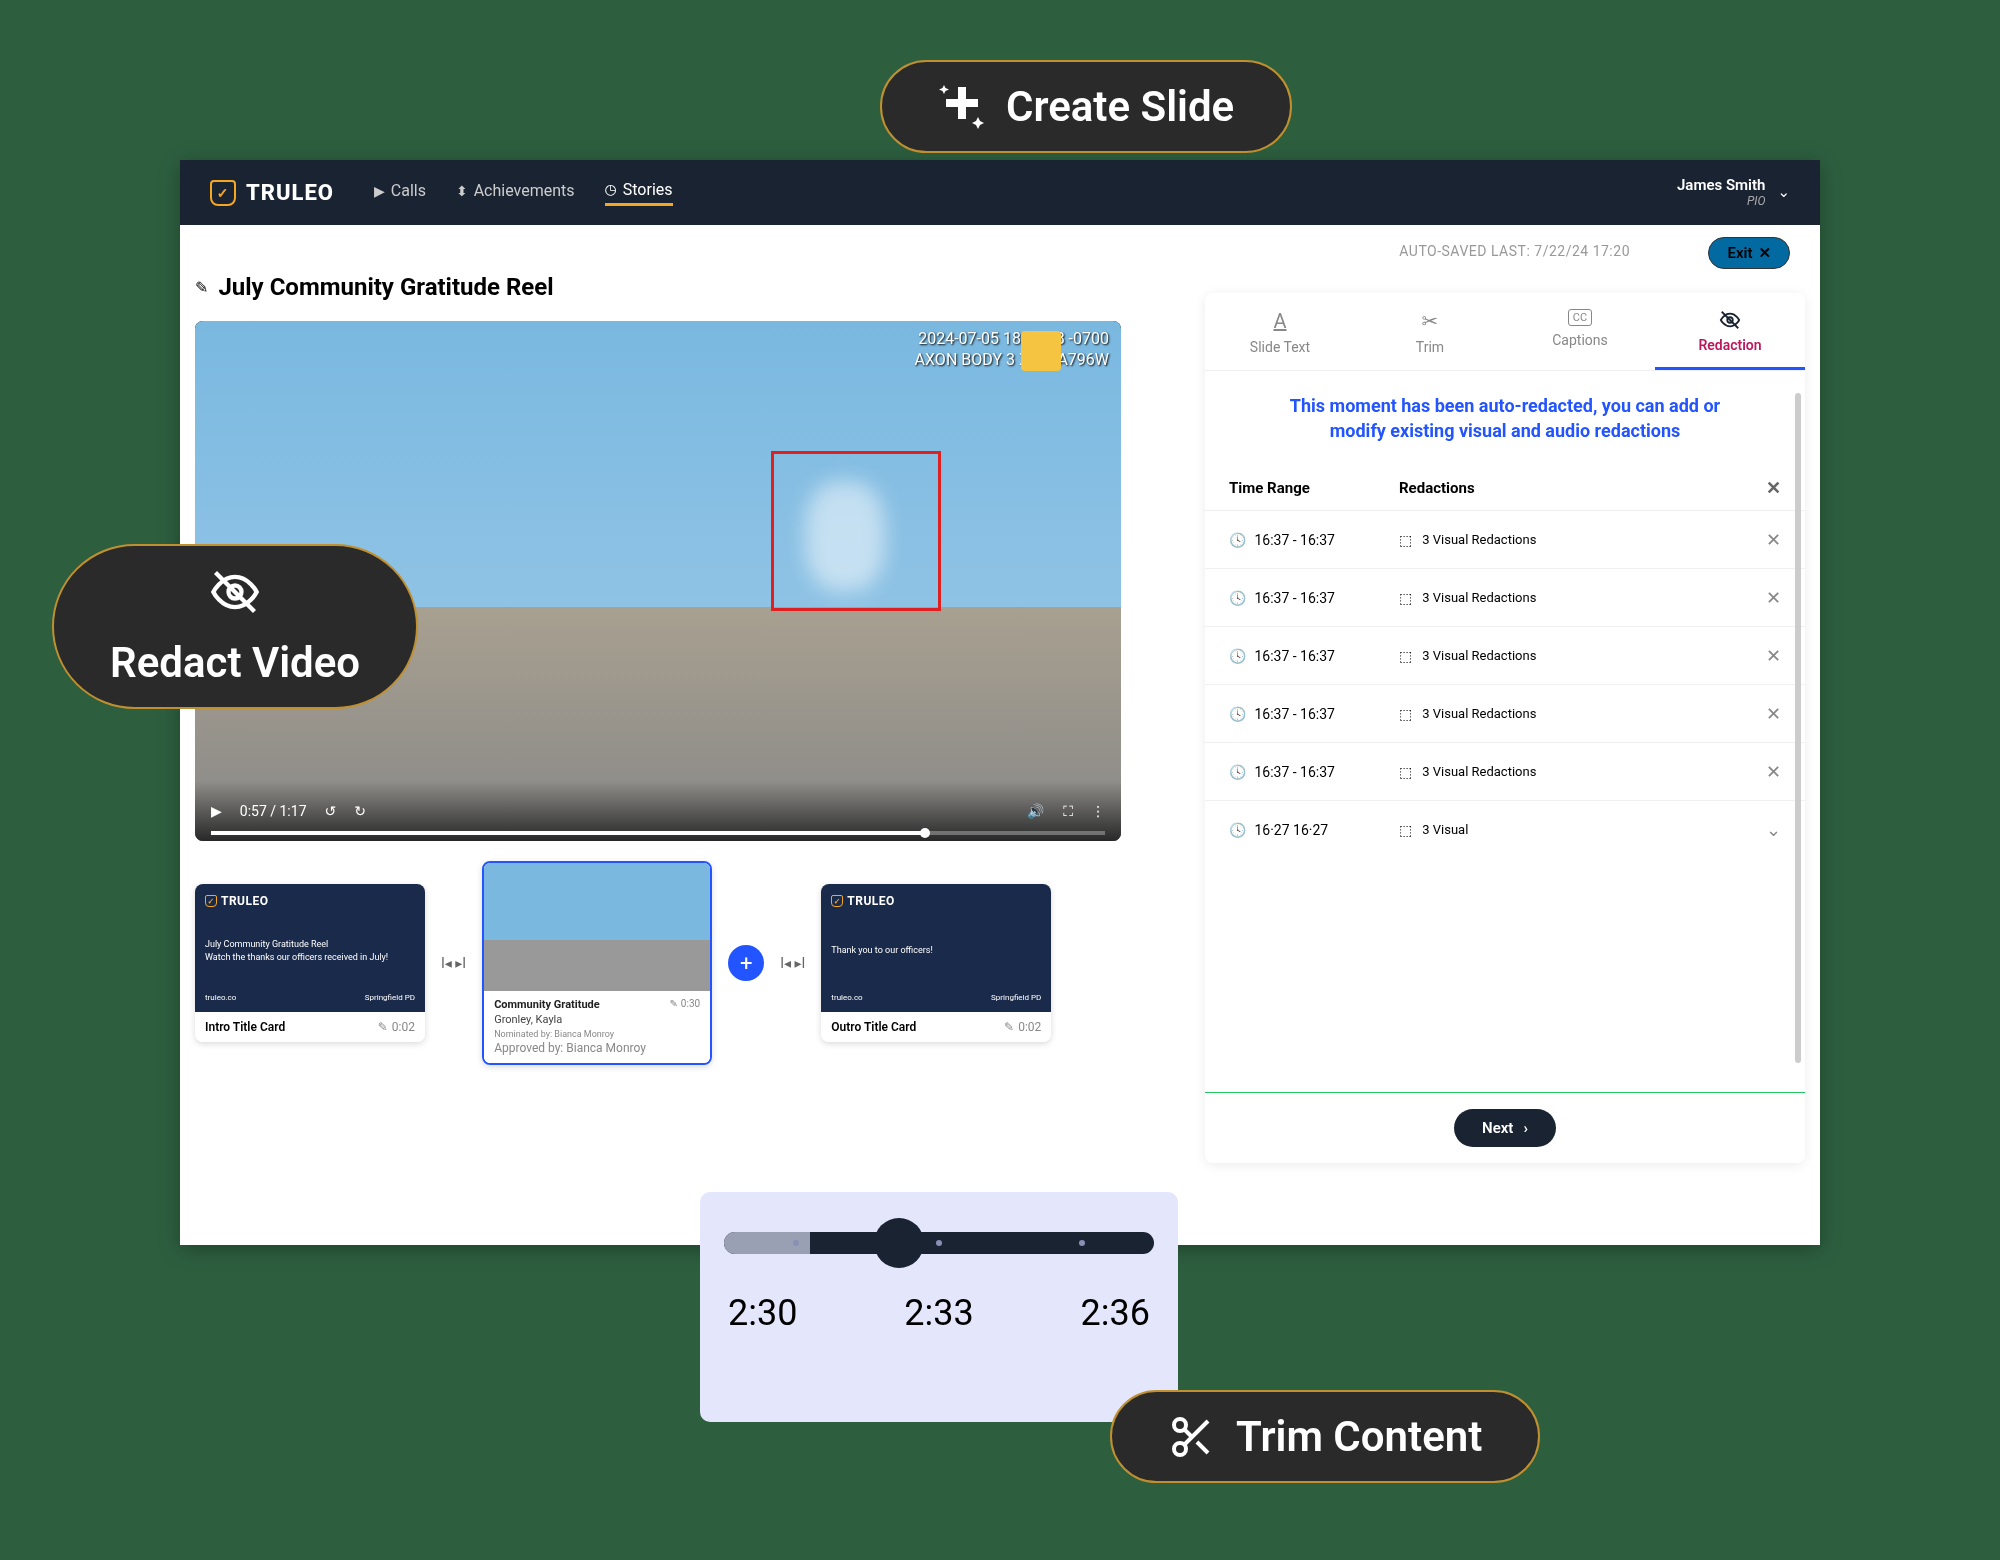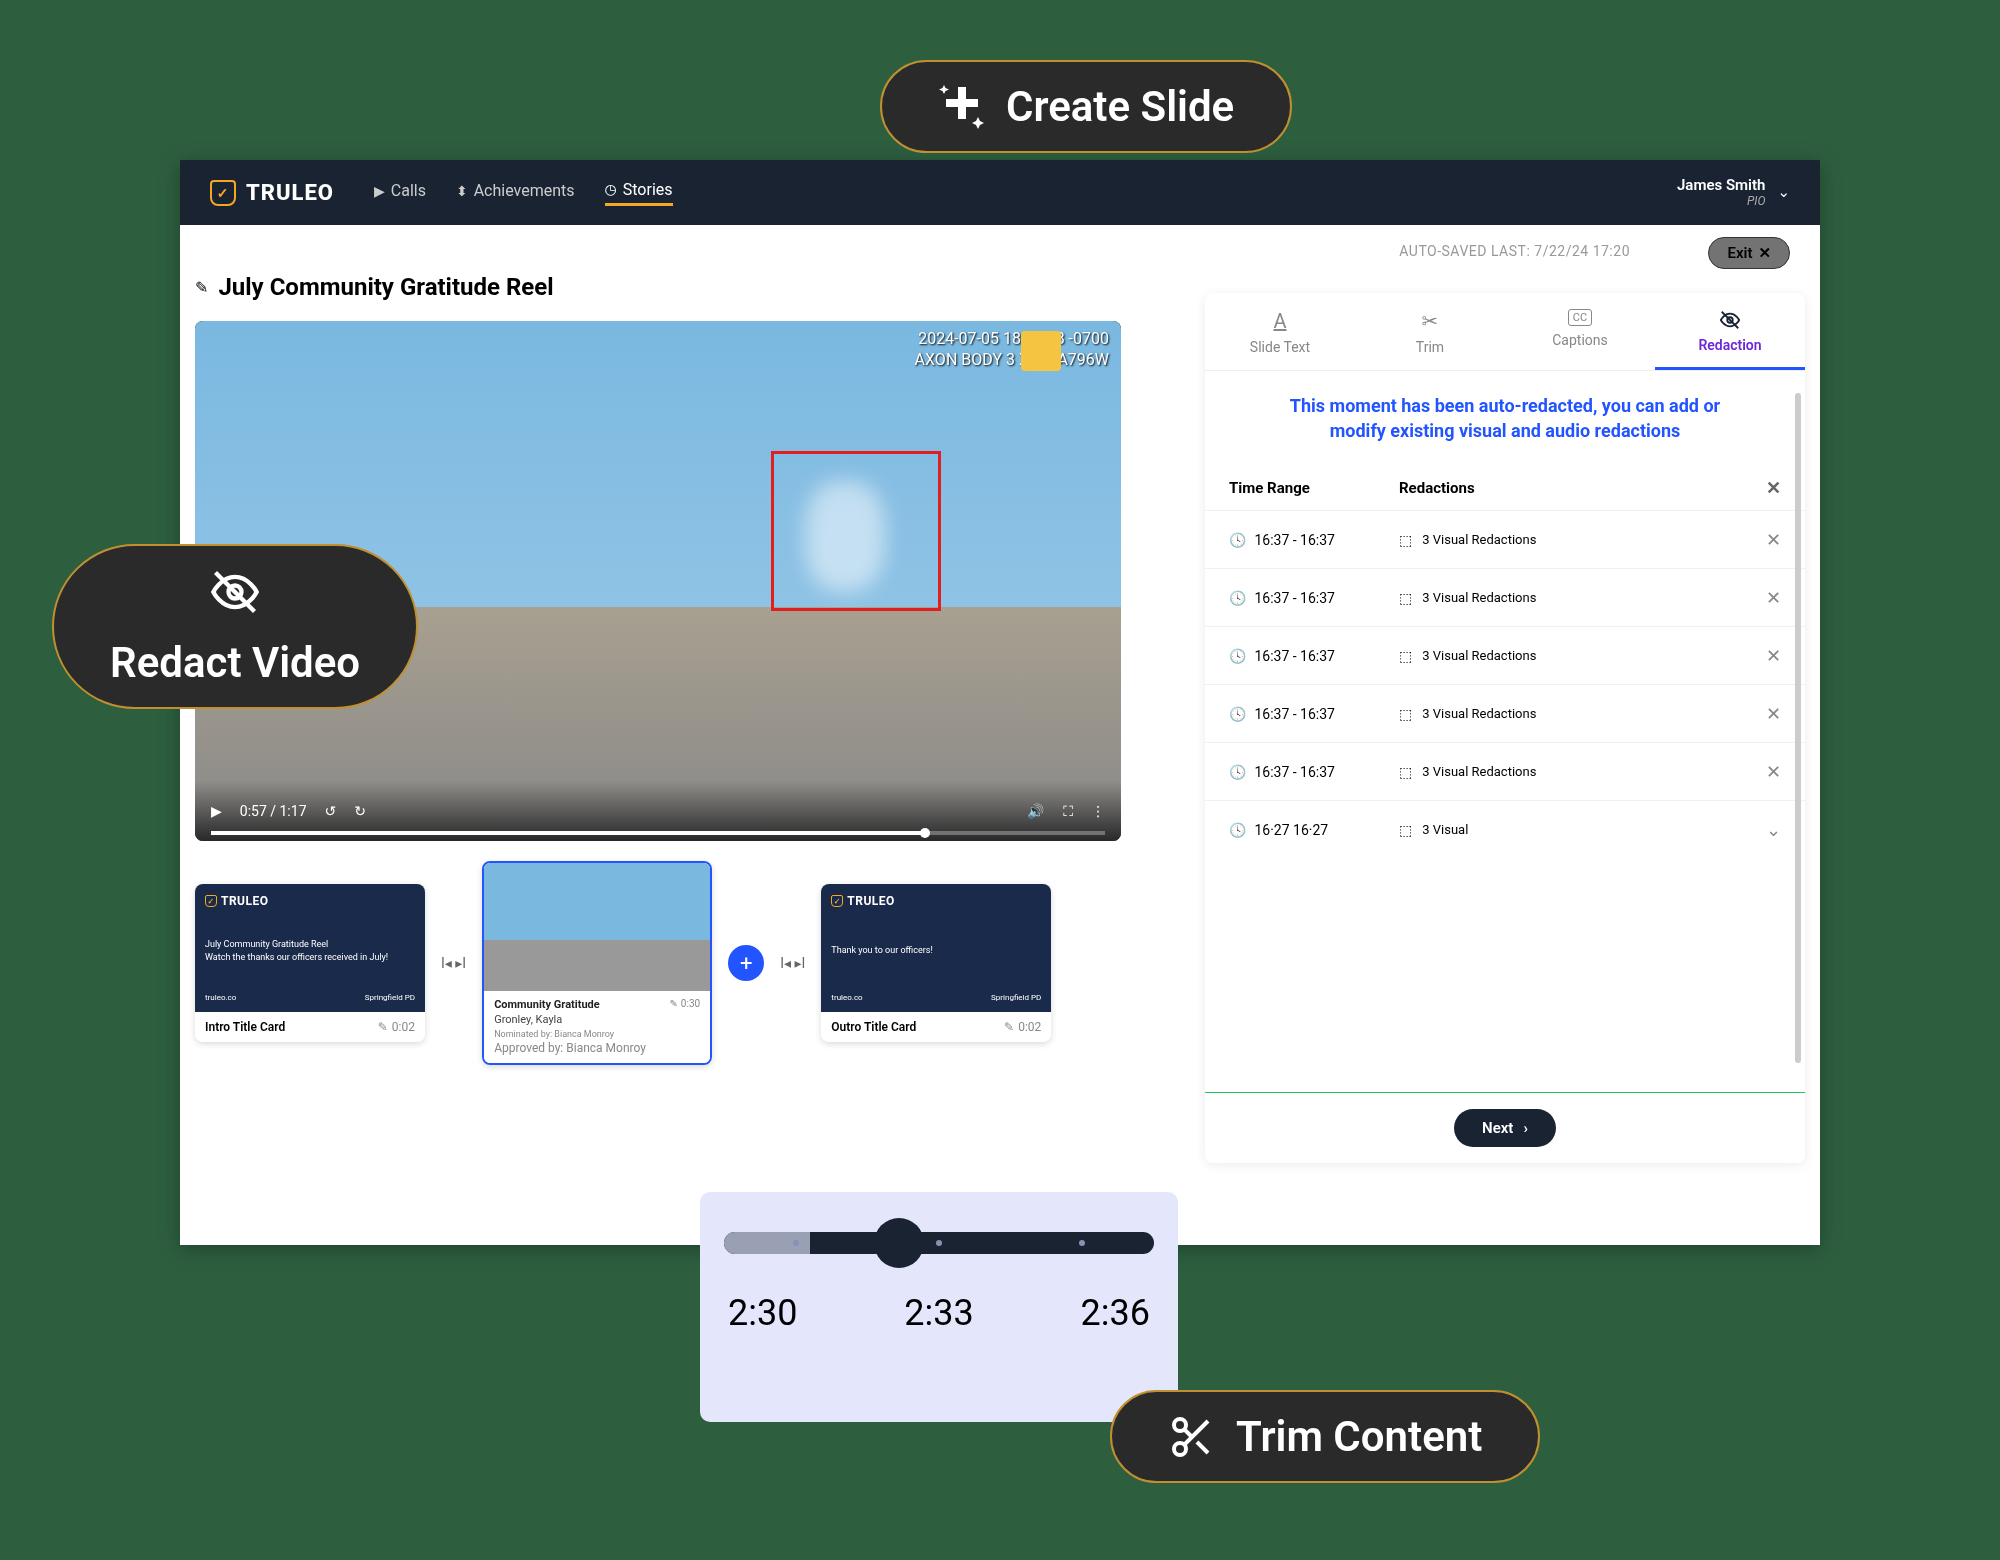--- a/index.html
+++ b/index.html
@@ -57,21 +57,21 @@
   gap: 36px;
   height: calc(100% - 65px);
 }
 
 .left-col { flex: 1; }
 
 .autosave { position: absolute; right: 190px; top: 18px; color: #999; font-size: 14px; letter-spacing: 0.5px; }
 .exit-btn {
   position: absolute; right: 30px; top: 12px;
   border: 1.5px solid #333;
-  background: #737373;
+  background: #0369a1;
   padding: 6px 18px;
   border-radius: 999px;
   font-weight: 600;
   font-size: 15px;
   display: flex;
   align-items: flex-end;
   gap: 6px;
   cursor: pointer;
 }
 
@@ -188,21 +188,21 @@
   text-align: center;
   padding: 16px 0 14px;
   font-size: 14px;
   color: #888;
   cursor: pointer;
   display: flex;
   flex-direction: column;
   align-items: center;
   gap: 6px;
 }
-.panel-tab.active { color: #6d28d9; border-bottom: 3px solid #2254ff; font-weight: 600; }
+.panel-tab.active { color: #be185d; border-bottom: 3px solid #2254ff; font-weight: 600; }
 .panel-tab .tab-icon { font-size: 20px; }
 
 .redaction-notice {
   color: #2254ff;
   font-weight: 700;
   font-size: 18px;
   text-align: center;
   padding: 22px 60px;
   line-height: 1.4;
 }

